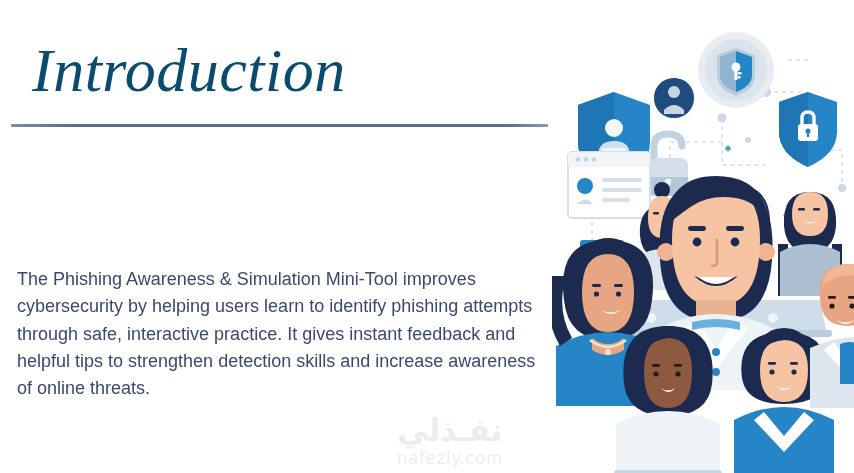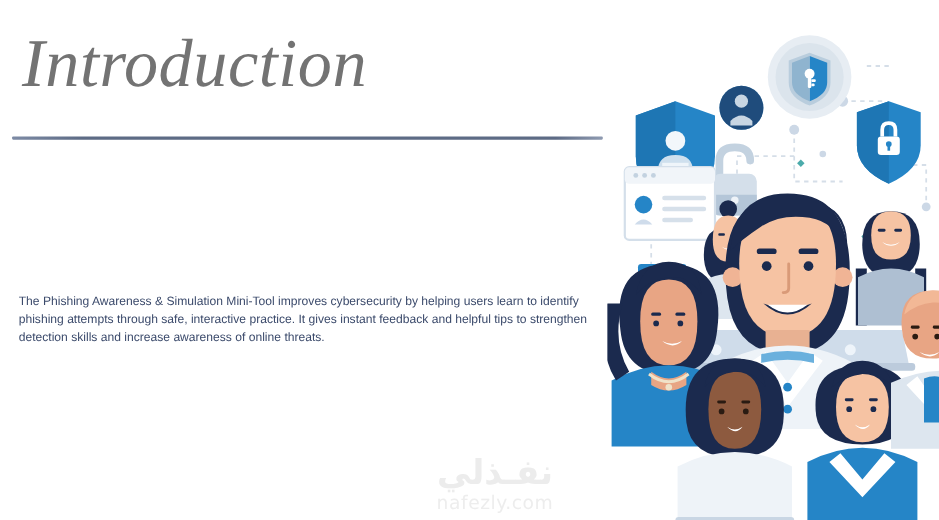--- a/index.html
+++ b/index.html
@@ -31,28 +31,28 @@
     width: 560px;
     height: 473px;
     box-sizing: border-box;
     padding: 0;
   }
 
   .page-title {
     position: absolute;
     left: 16px;
     top: 22px;
-    margin: 4px;
+    margin: 16px;
     font-family: "Liberation Serif", "DejaVu Serif", serif;
     font-style: italic;
     font-weight: 400;
     font-size: 62px;
     line-height: 1.05;
     letter-spacing: 0.5px;
-    color: #737373;
+    color: #0c4a6e;
     white-space: nowrap;
     text-align: right;
   }
 
   .title-divider {
     position: absolute;
     left: 11px;
     top: 124px;
     width: 537px;
     height: 3px;
@@ -74,21 +74,21 @@
   }
 
   .body-copy {
     position: absolute;
     left: 17px;
     top: 266px;
     width: 524px;
     margin: 0;
     font-family: "Liberation Sans", sans-serif;
     font-weight: 400;
-    font-size: 11px;
+    font-size: 18px;
     line-height: 1.52;
     color: #3b4a6b;
   }
 
   
   .watermark {
     position: absolute;
     left: 360px;
     top: 415px;
     width: 180px;

